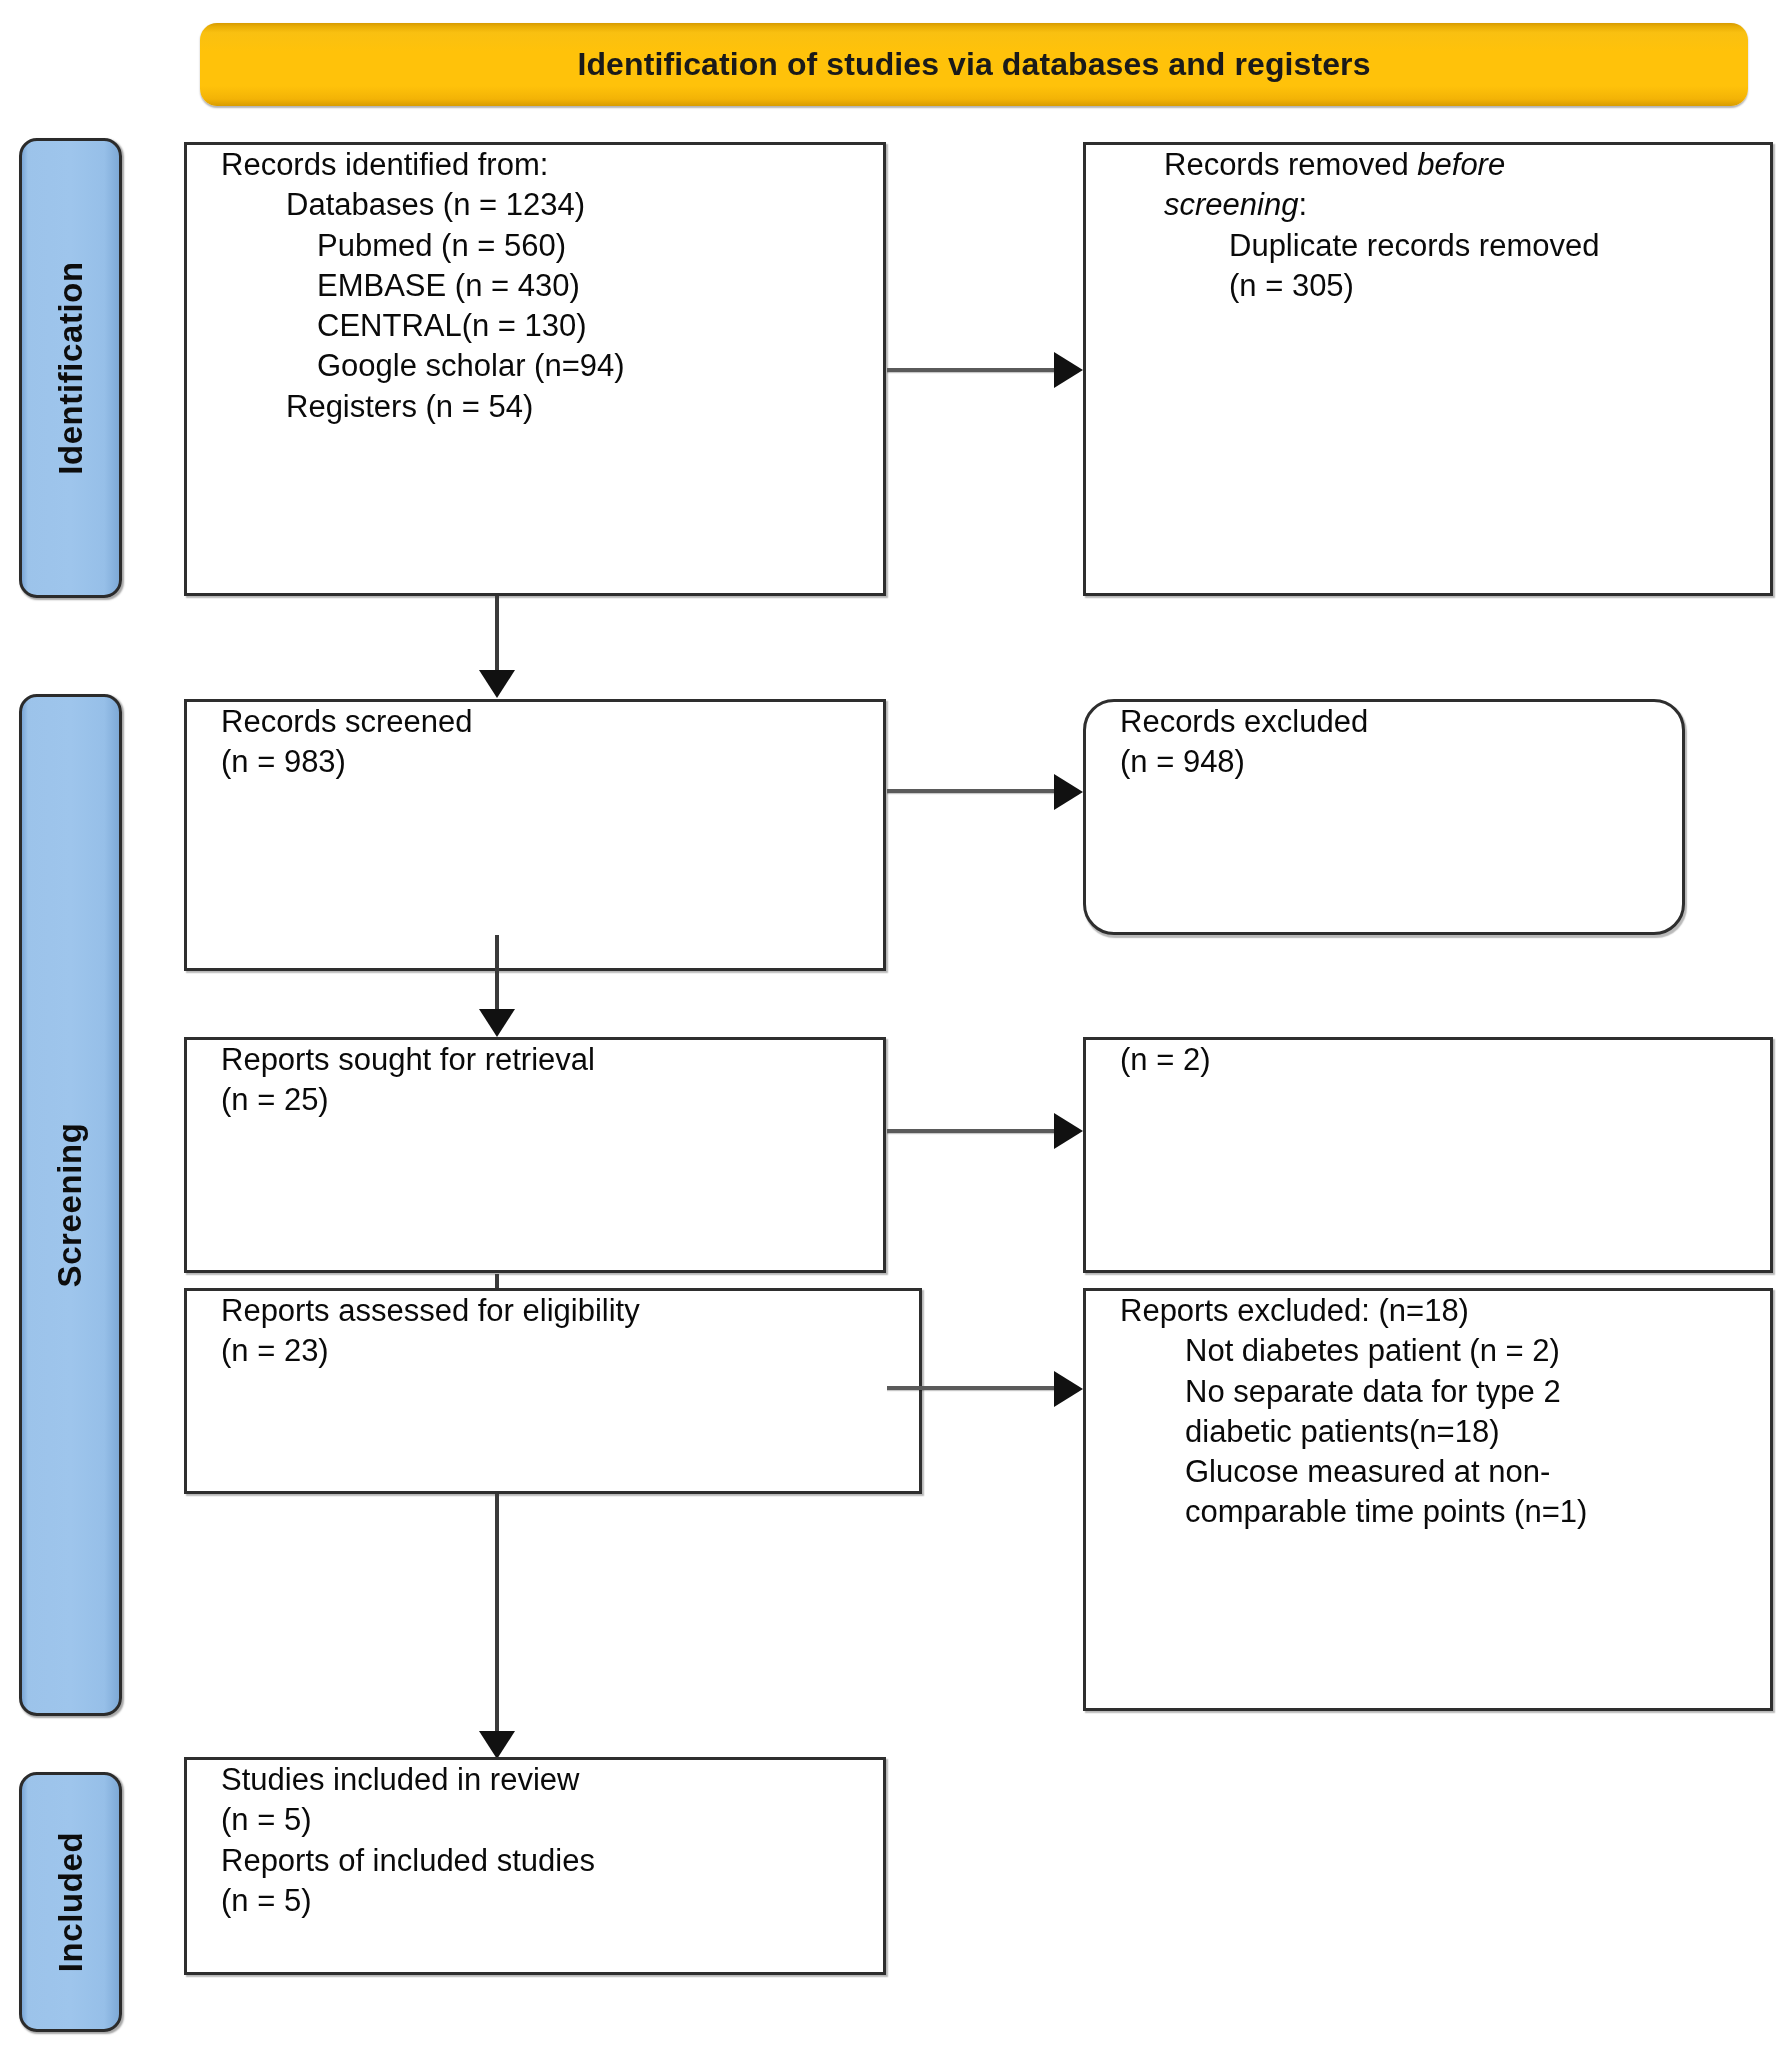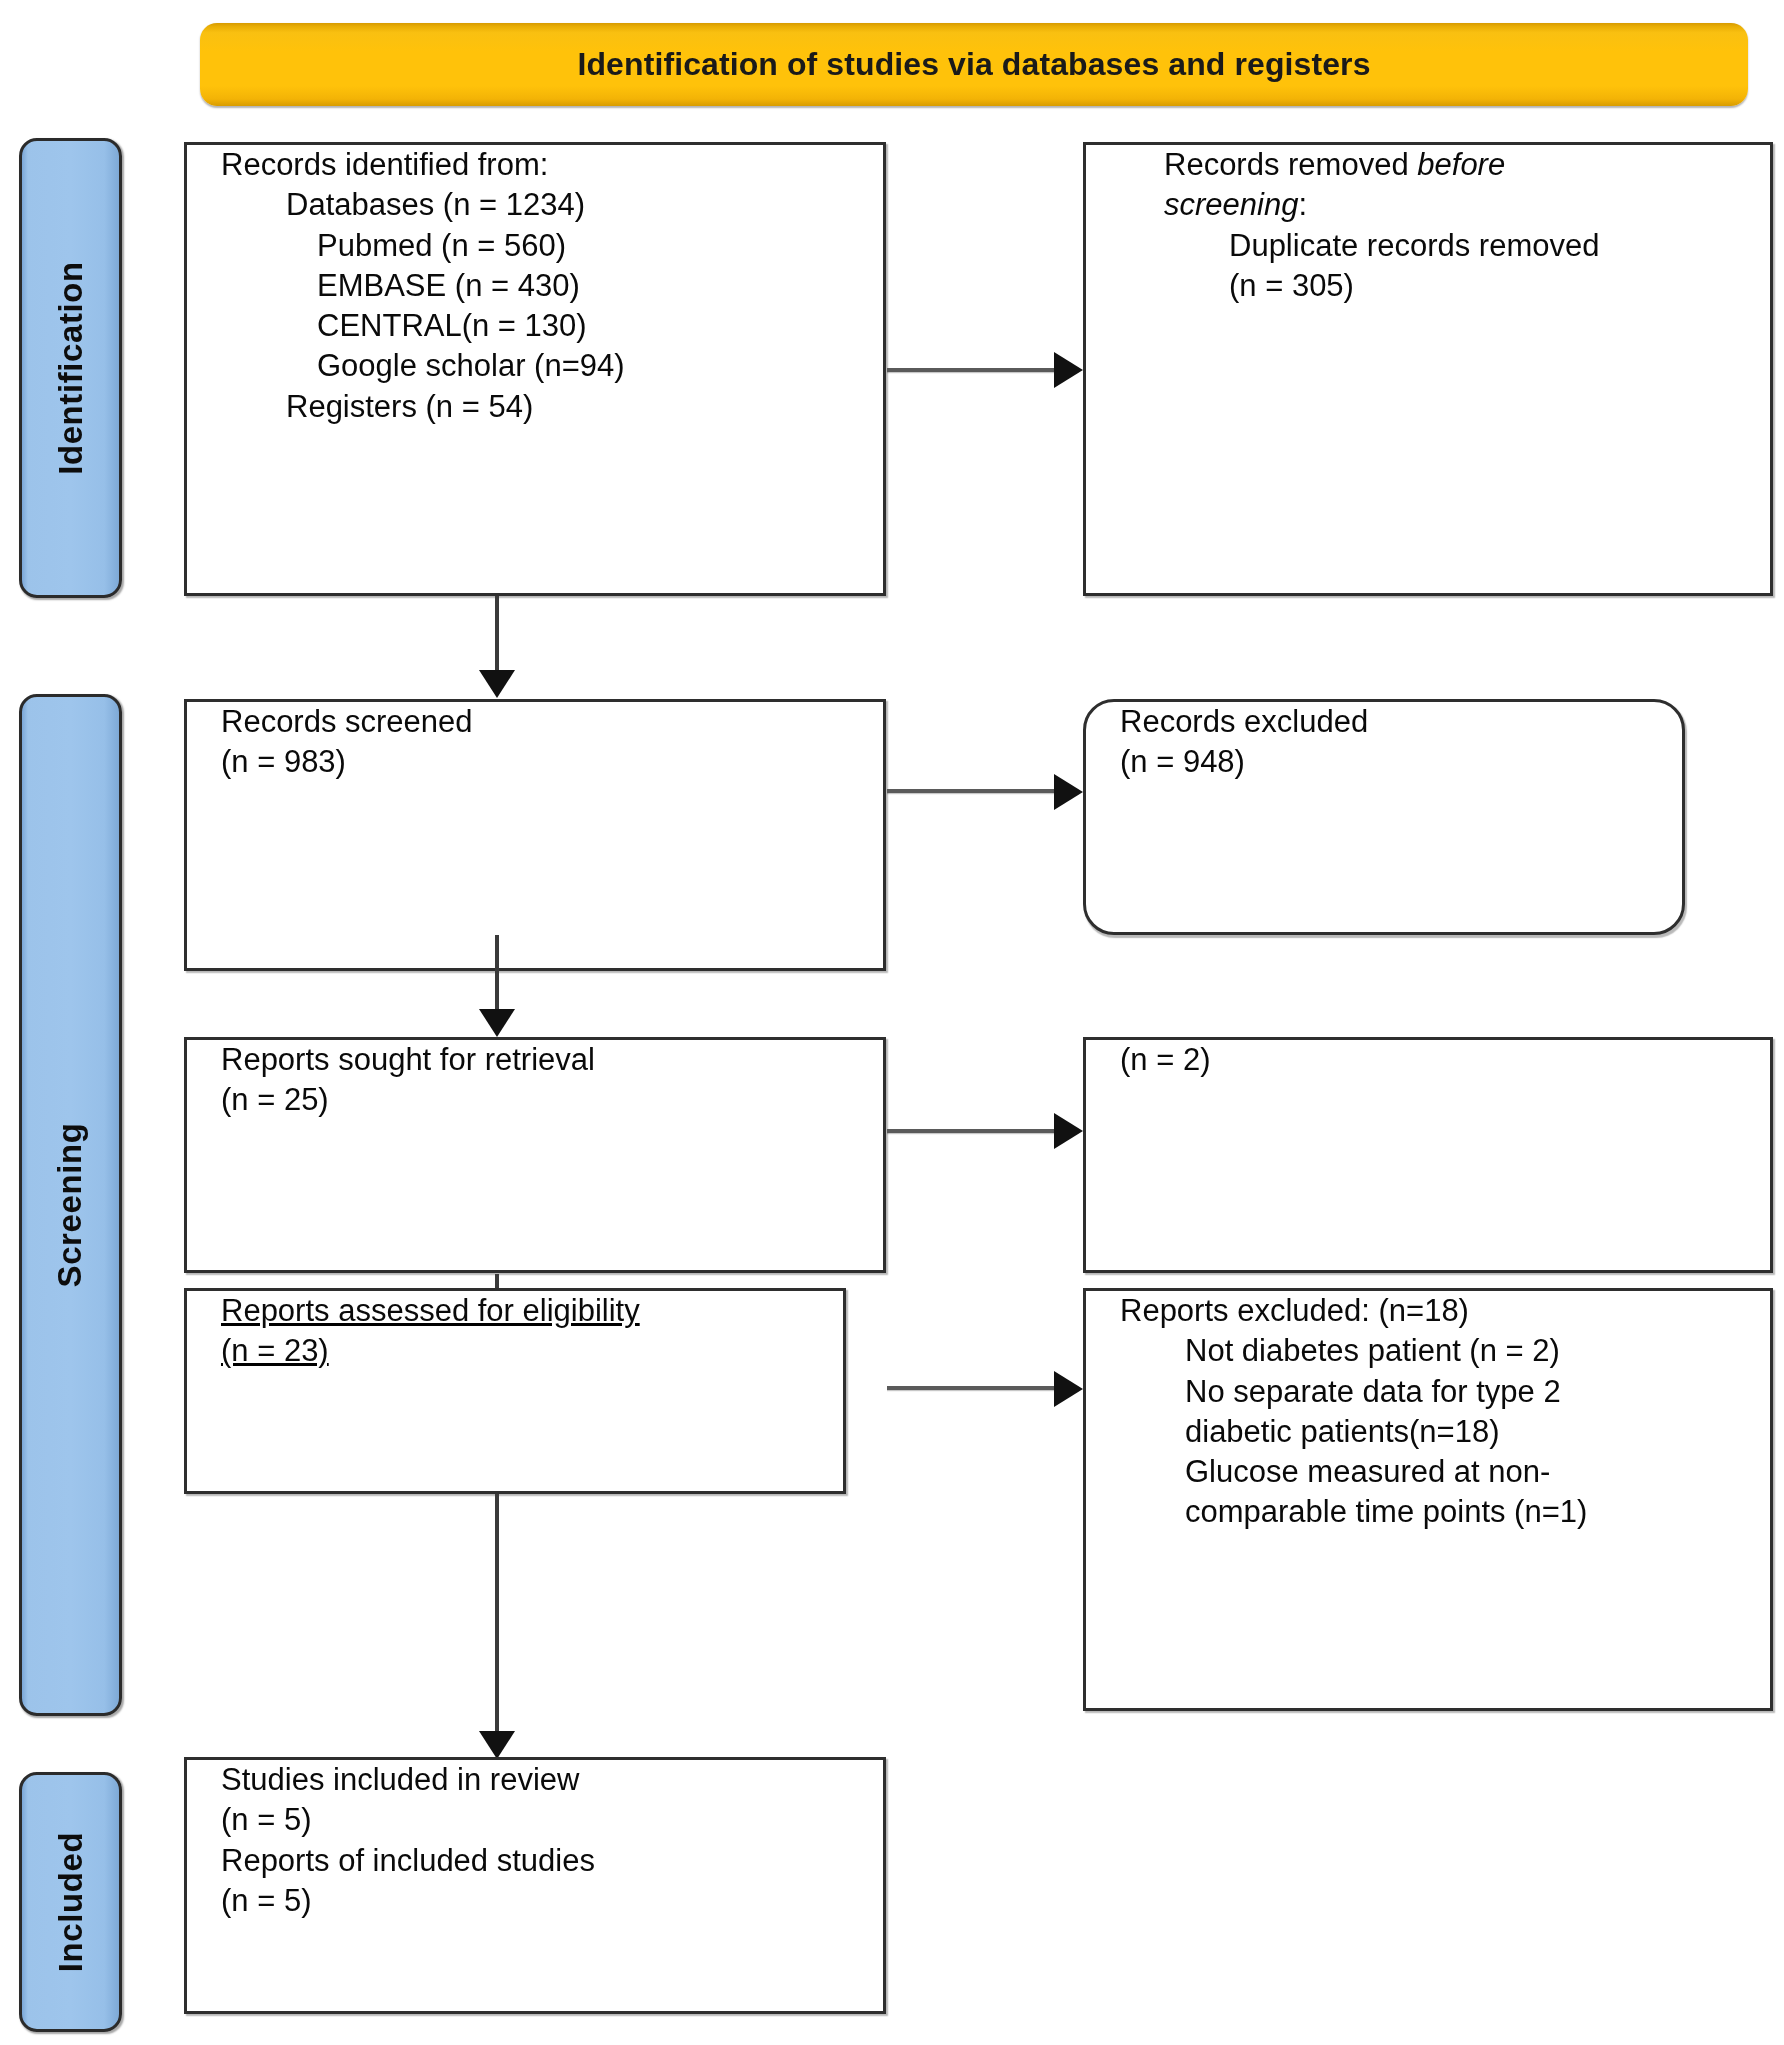--- a/index.html
+++ b/index.html
@@ -200,21 +200,21 @@
       <div class="line">(n = 2)</div>
     </div>
   </div>
 
   <div class="hline" style="left:887px; top:1129px; width:169px;"></div>
   <div class="arrow-right" style="left:1054px; top:1113px;"></div>
 
   <div class="vline" style="left:495px; top:1274px; height:79px;"></div>
   <div class="arrow-down" style="left:479px; top:1348px;"></div>
 
-  <div class="box" style="left:184px; top:1288px; width:662px; height:206px;text-decoration:underline;">
+  <div class="box" style="left:184px; top:1288px; width:738px; height:206px;">
     <div class="box-inner">
       <div class="line">Reports assessed for eligibility</div>
       <div class="line">(n = 23)</div>
     </div>
   </div>
 
   <div class="box" style="left:1083px; top:1288px; width:690px; height:423px;">
     <div class="box-inner">
       <div class="line">Reports excluded: (n=18)</div>
       <div class="line ind1">Not diabetes patient (n = 2)</div>
@@ -224,21 +224,21 @@
       <div class="line ind1">comparable time points (n=1)</div>
     </div>
   </div>
 
   <div class="hline" style="left:887px; top:1386px; width:169px;"></div>
   <div class="arrow-right" style="left:1054px; top:1371px;"></div>
 
   <div class="vline" style="left:495px; top:1494px; height:242px;"></div>
   <div class="arrow-down" style="left:479px; top:1731px;"></div>
 
-  <div class="box" style="left:184px; top:1757px; width:702px; height:257px;">
+  <div class="box" style="left:184px; top:1757px; width:702px; height:218px;">
     <div class="box-inner">
       <div class="line">Studies included in review</div>
       <div class="line">(n = 5)</div>
       <div class="line">Reports of included studies</div>
       <div class="line">(n = 5)</div>
     </div>
   </div>
 
 </div>
 

